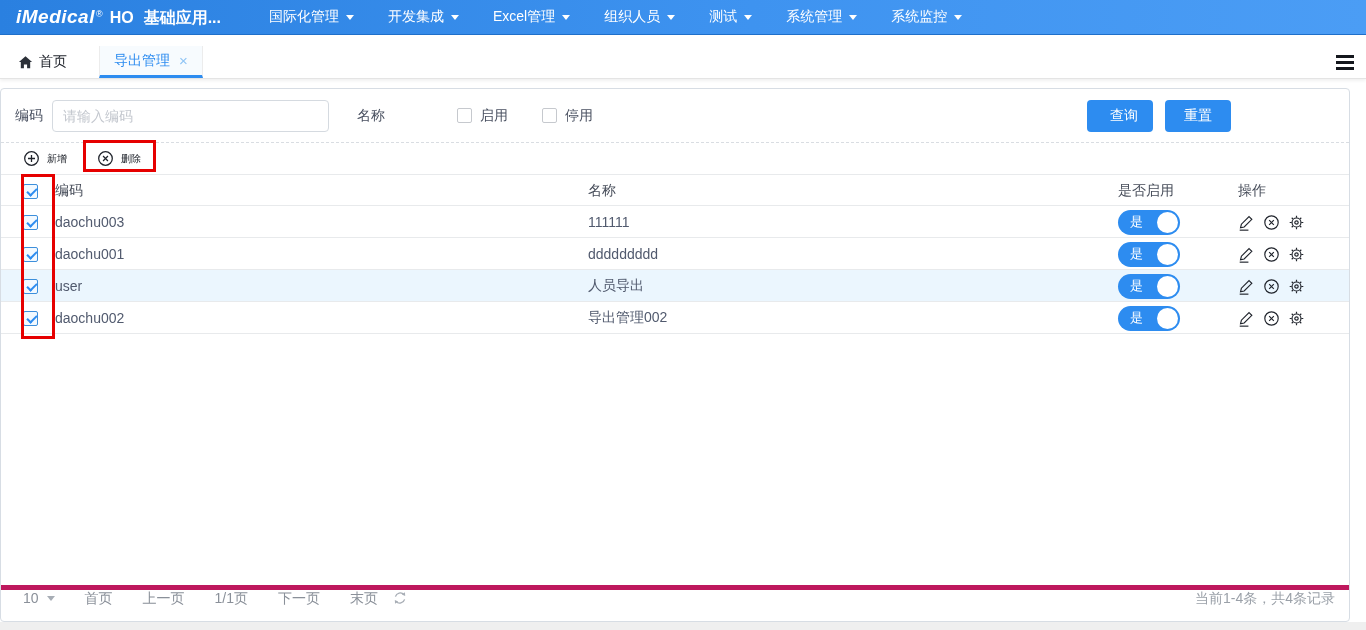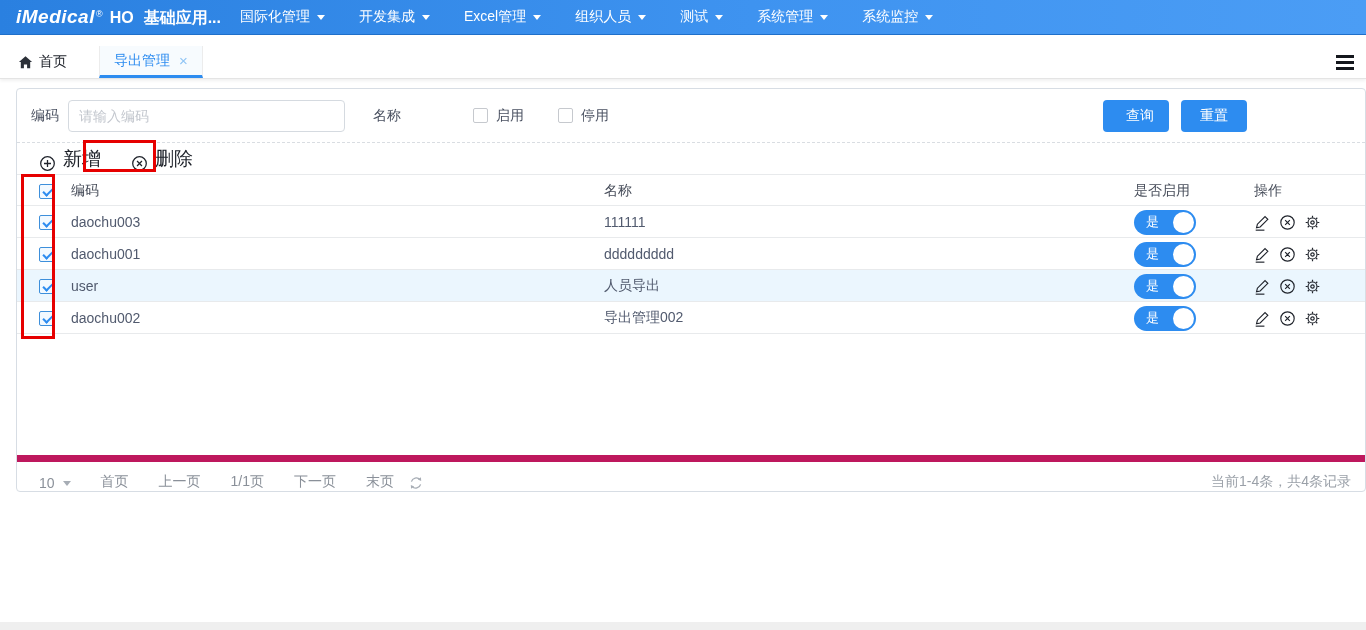--- a/index.html
+++ b/index.html
@@ -9,21 +9,21 @@
 
   
   .topbar { position:absolute; left:0; top:0; width:1366px; height:35px;
     background:linear-gradient(90deg,#2a80e0 0%,#3e93f0 55%,#4b9df5 100%);
     display:flex; align-items:center; color:#fff; border-bottom:1px solid #1f6fc9; }
   .logo { display:flex; align-items:baseline; margin-left:16px; white-space:nowrap; }
   .logo .brand { font-size:19px; font-weight:bold; font-style:italic; letter-spacing:.5px; }
   .logo .reg { font-size:9px; vertical-align:top; position:relative; top:-6px; margin:0 1px; }
   .logo .ho { font-size:16px; font-weight:bold;padding-left:6px; }
   .logo .app { font-size:16px; font-weight:bold; margin-left:10px; }
-  .nav { display:flex; align-items:center; margin-left:19px; }
+  .nav { display:flex; align-items:center; margin-left:48px; }
   .nav-item { display:flex; align-items:center; margin-right:34px; font-size:14px; cursor:pointer; white-space:nowrap; }
   .caret { width:0; height:0; border-left:4px solid transparent; border-right:4px solid transparent; border-top:5px solid #fff; margin-left:7px; }
   .top-right { margin-left:auto; display:flex; align-items:center; margin-right:14px; }
   .gear-btn { width:17px; height:17px; margin-right:24px; cursor:pointer; }
   .flame-badge { width:22px; height:22px; border-radius:50%;
     background:radial-gradient(circle at 35% 30%,#f8a03c,#ef6a17 75%);
     display:flex; align-items:center; justify-content:center; margin-right:7px; }
   .user-text { font-size:14px; white-space:nowrap; }
   .user-text span + span { margin-left:6px; }
 
@@ -33,21 +33,21 @@
   .tab-home { display:flex; align-items:center; padding:0 18px 0 18px; font-size:14px; color:#20242c; cursor:pointer; }
   .tab-home svg { margin-right:6px; }
   .tab { display:flex; align-items:center; padding:0 14px; margin-left:14px; font-size:14px;
     color:#2d8cf0; background:#f7fbfe; border-left:1px solid #ececec; border-right:1px solid #ececec;
     border-bottom:3px solid #2d8cf0; cursor:pointer; }
   .tab .close { margin-left:9px; color:#8fc4f5; font-size:15px; line-height:1; cursor:pointer; }
   .hamburger { margin-left:auto; margin-right:12px; display:flex; flex-direction:column; justify-content:center; gap:3px; cursor:pointer; }
   .hamburger i { display:block; width:18px; height:3px; background:#14171d; }
 
   
-  .panel { position:absolute; left:16px; top:88px; width:1350px; height:404px; background:#fff;
+  .panel { position:absolute; left:0; top:88px; width:1350px; height:534px; background:#fff;
     border:1px solid #d7dde4; border-radius:4px; }
 
   
   .search-row { position:absolute; left:0; top:0; width:100%; height:54px; display:flex; align-items:center;
     padding:0 14px 0 14px; border-bottom:1px dashed #d9dde2; }
   .fld-label { font-size:14px; color:#495060; margin-right:9px; white-space:nowrap; }
   .txt-input { height:32px; border:1px solid #d5dae0; border-radius:4px; padding:0 10px; font-size:14px; color:#495060; outline:none; font-family:Liberation Sans, sans-serif; }
   .txt-input::placeholder { color:#c3c7ce; }
   .inp-code { width:277px; }
   .inp-name { width:274px; margin-right:0; }
@@ -59,39 +59,39 @@
   .checkbox.checked { border-color:#3d8fdb; background:#f2f9ff; }
   .checkbox.checked::after { content:""; position:absolute; left:2.5px; top:3.5px; width:8px; height:4px;
     border-left:2px solid #2d8cf0; border-bottom:2px solid #2d8cf0; transform:rotate(-45deg); }
   .chk-label { font-size:14px; color:#495060; margin-left:8px; }
   .btn { height:32px; width:66px; background:#2d8cf0; color:#fff; border:none; border-radius:4px; font-size:14px; cursor:pointer; font-family:inherit; }
   .btn-query { margin-left:auto;padding-left:8px; }
   .btn-reset { margin-left:12px; margin-right:104px; }
 
   
   .tb-row { position:absolute; left:0; top:54px; width:100%; height:31px; display:flex; align-items:center; padding-left:22px; }
-  .tb-btn { display:flex; align-items:flex-end; font-size:19px; color:#20242c; cursor:pointer; }
+  .tb-btn { display:flex; align-items:center; font-size:10px; color:#20242c; cursor:pointer; }
   .tb-btn svg { margin-right:7px; }
   .tb-del { margin-left:30px; }
 
   
   .trow { position:absolute; left:0; width:100%; height:32px; border-bottom:1px solid #e8eaec; font-size:14px; color:#515a6e; }
   .trow.head { top:85px; border-top:1px solid #e8eaec; font-weight:normal; color:#464c59; }
   .trow .cell { position:absolute; top:0; height:32px; display:flex; align-items:center; }
   .c-chk { left:22px; }  .c-code { left:54px; } .c-name { left:587px; } .c-sw { left:1117px; } .c-act { left:1237px; }
   .trow.r1 { top:117px; } .trow.r2 { top:149px; } .trow.r3 { top:181px; background:#ebf6fe; } .trow.r4 { top:213px; }
   .toggle { width:62px; height:25px; border-radius:13px; background:#2d8cf0; position:relative; cursor:pointer; }
   .toggle .t-label { position:absolute; left:12px; top:50%; transform:translateY(-50%); color:#fff; font-size:13px; }
   .toggle .knob { position:absolute; right:2px; top:2px; width:21px; height:21px; border-radius:50%; background:#fff; }
   .act-icons { display:flex; align-items:center; gap:8px; }
   .act-icons svg { cursor:pointer; }
 
   
-  .pager { position:absolute; left:0; bottom:0; width:100%; height:36px; border-top:7px solid #be185d;
-    display:flex; align-items:flex-end; font-size:14px; color:#8a9099; padding:0 14px 0 22px; }
+  .pager { position:absolute; left:0; bottom:0; width:100%; height:36px; border-top:5px solid #be185d;
+    display:flex; align-items:flex-start; font-size:14px; color:#8a9099; padding:0 14px 0 22px; }
   .pg-size { display:flex; align-items:center; cursor:pointer; }
   .pg-size .caret { border-top-color:#a7adb5; margin-left:8px; }
   .pg-item { margin-left:30px; cursor:pointer; white-space:nowrap; }
   .pg-ind { cursor:default; }
   .pg-refresh { margin-left:14px; display:flex; align-items:center; cursor:pointer; }
   .pg-summary { margin-left:auto; color:#9aa0a8; }
 
   
   .annot { position:absolute; border:3px solid #e60000; pointer-events:none; }
   .annot-del { left:83px; top:140px; width:73px; height:32px; }

